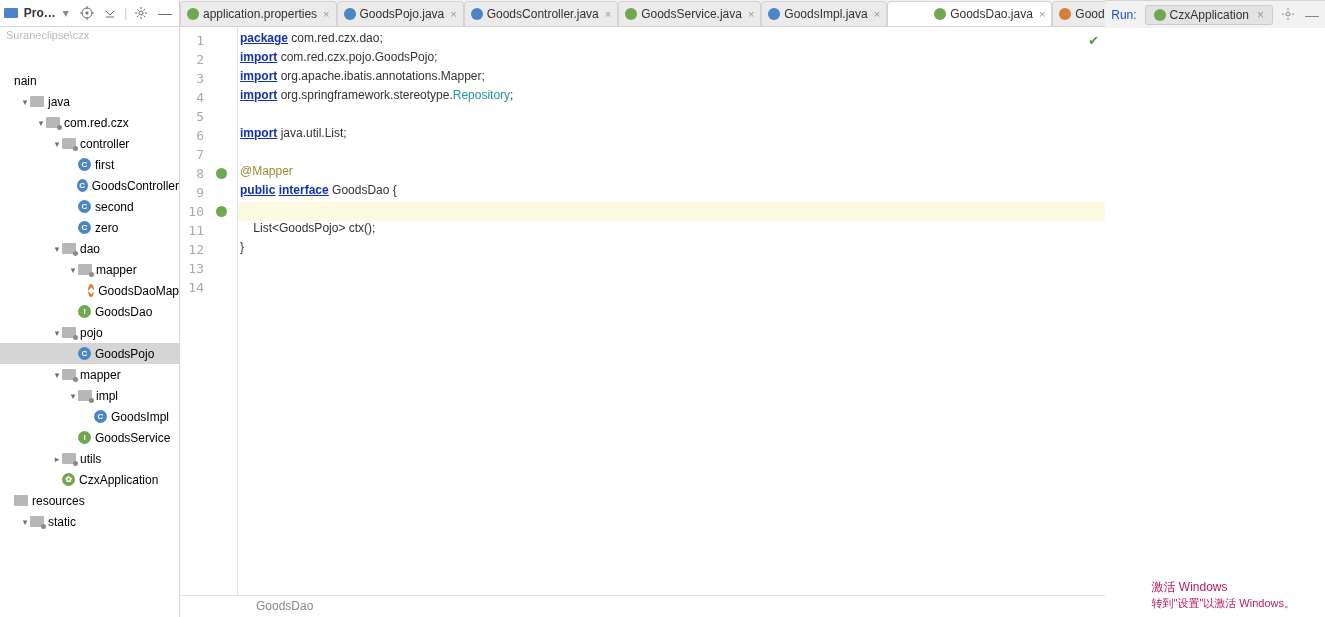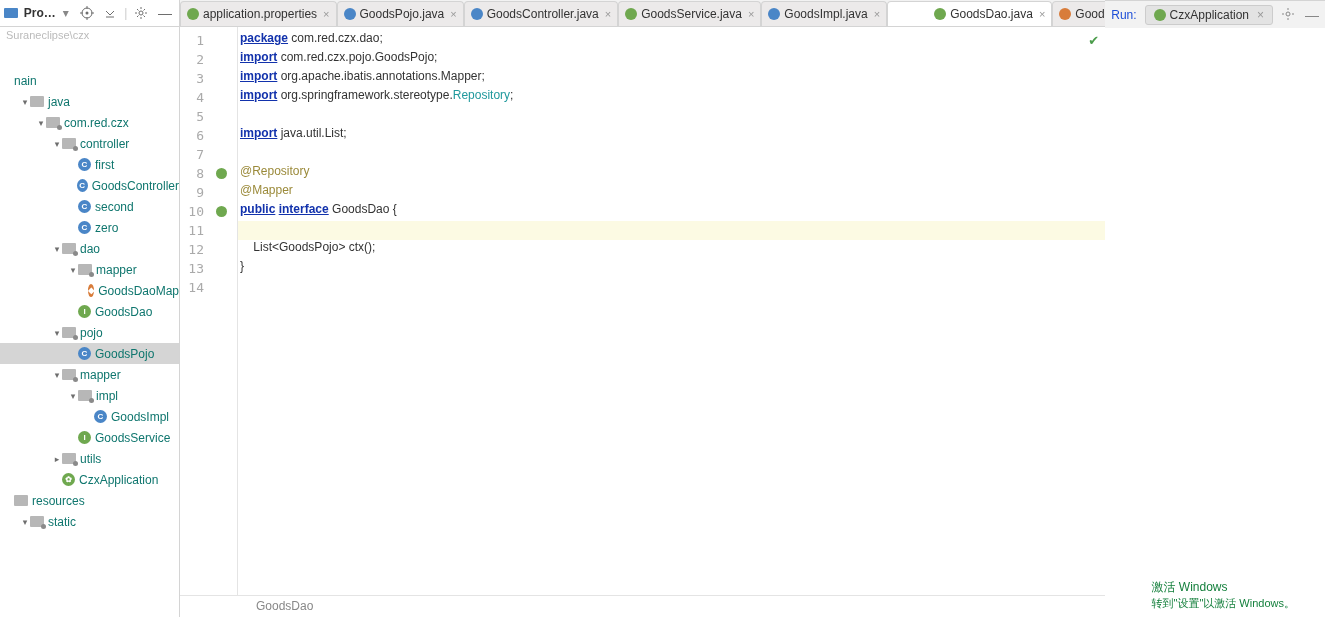--- a/index.html
+++ b/index.html
@@ -18,21 +18,21 @@
 .tree-row { height:21px; display:flex; align-items:center; white-space:nowrap; cursor:pointer; }
 .tree-row.selected { background:#d5d5d5; }
 .chev { width:10px; text-align:center; color:#6e6e6e; font-size:9px; display:inline-block; }
 .folder-icon { width:14px; height:11px; background:#b7b7b7; border-radius:1px; display:inline-block; margin-right:4px; position:relative; }
 .folder-icon.pkg::after { content:""; position:absolute; width:5px; height:5px; background:#8a8a8a; border-radius:50%; right:-2px; bottom:-2px; }
 .class-icon { width:13px; height:13px; border-radius:50%; display:inline-flex; align-items:center; justify-content:center; font-size:8px; font-weight:bold; margin-right:4px; color:#fff; }
 .ci-c { background:#4a86c7; }
 .ci-i { background:#6fa84f; }
 .ci-x { background:#d87c3a; }
 .ci-s { background:#6fa84f; }
-.tree-label { color:#0f766e;text-align:center; }
+.tree-label { color:#000000;text-align:center; }
 
 .editor-area { flex:1; display:flex; flex-direction:column; overflow:hidden; }
 .tabbar { height:27px; display:flex; align-items:flex-end; border-bottom:1px solid #d4d4d4; background:#f2f2f2; overflow:hidden; }
 .tab { height:25px; display:flex; align-items:center; padding:0 6px; border:1px solid #d4d4d4; border-bottom:none; background:#eceaea; margin-right:0px; border-radius:4px 4px 0 0; gap:4px; cursor:pointer; }
 .tab.active { background:#fff;padding-left:46px; }
 .tab .close { color:#999; font-size:11px; margin-left:2px; }
 .tab .tab-icon { width:12px; height:12px; border-radius:50%; display:inline-block; }
 .tab-more { width:30px; display:flex; align-items:center; justify-content:center; color:#777; margin-left:auto; }
 .editor-body { flex:1; display:flex; overflow:hidden; position:relative; }
 .gutter { width:58px; background:#fff; border-right:1px solid #e4e4e4; padding-top:4px; }
@@ -45,21 +45,21 @@
 .code-line.hl { background:#fcfae3; }
 .kw { color:#1232ac; font-weight:bold;text-decoration:underline; }
 .ann { color:#9b8a3a; }
 .cls { color:#20999d; }
 .status-check { position:absolute; right:6px; top:6px; color:#4a9c4a; font-size:13px; }
 .breadcrumb { height:22px; border-top:1px solid #e4e4e4; padding:3px 76px; color:#888; font-size:12px; }
 
 .runbar { height:28px; border-top:1px solid #d4d4d4; display:flex; align-items:center; background:#f2f2f2; padding:0 6px; gap:8px; }
 .runbar .runlabel { color:#1d4ed8; }
 .run-tab { background:#e3e3e3; border:1px solid #ccc; border-radius:3px; padding:2px 8px; display:flex; align-items:center; gap:4px; }
-.watermark { position:absolute; right:30px; bottom:6px; color:#15803d; font-size:18px; pointer-events:none; }
+.watermark { position:absolute; right:30px; bottom:6px; color:#be185d; font-size:18px; pointer-events:none; }
 .watermark .sub { font-size:11px; display:block; }
 .right-icons { margin-left:auto; display:flex; gap:10px; color:#888; }
 svg { display:block; }
 </style>
 </head>
 <body>
 
 <div class="container">
  <div class="main-area">
 
@@ -331,21 +331,20 @@
           </div>
       <div class="code" id="code">
         <span class="status-check">✔</span>
       <div class="code-line"><span class="kw">package</span> com.red.czx.dao;</div>
             <div class="code-line"><span class="kw">import</span> com.red.czx.pojo.GoodsPojo;</div>
             <div class="code-line"><span class="kw">import</span> org.apache.ibatis.annotations.Mapper;</div>
             <div class="code-line"><span class="kw">import</span> org.springframework.stereotype.<span class="cls">Repository</span>;</div>
             <div class="code-line"></div>
             <div class="code-line"><span class="kw">import</span> java.util.List;</div>
             <div class="code-line"></div>
-            <div class="code-line"><span class="ann">@Repository</span></div>
             <div class="code-line"><span class="ann">@Mapper</span></div>
             <div class="code-line"><span class="kw">public</span> <span class="kw">interface</span> GoodsDao {</div>
             <div class="code-line hl"></div>
             <div class="code-line">    List&lt;GoodsPojo&gt; ctx();</div>
             <div class="code-line">}</div>
             <div class="code-line"></div>
           </div>
     </div>
     <div class="breadcrumb">GoodsDao</div>
   </div>

